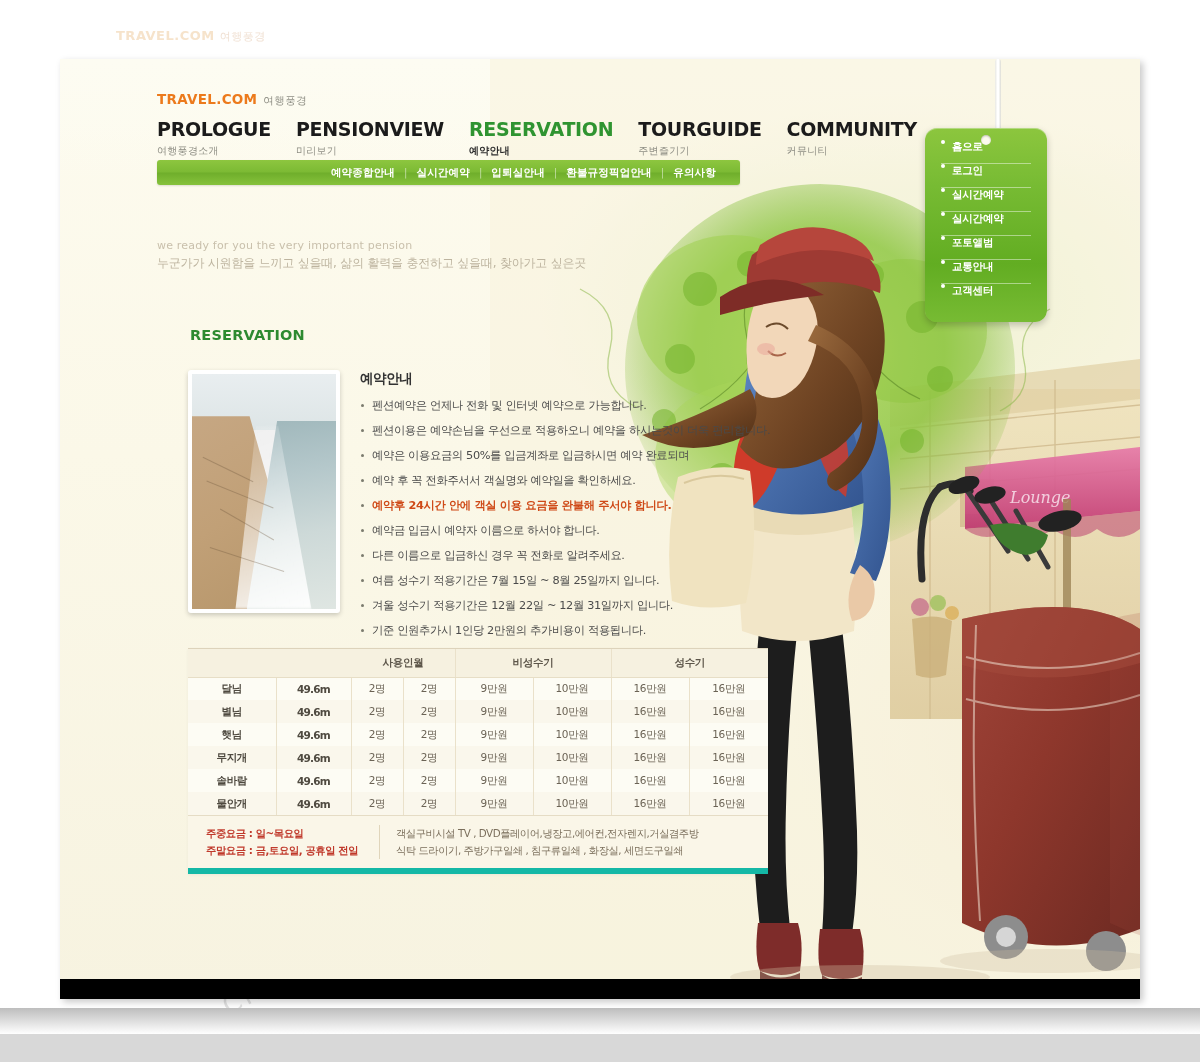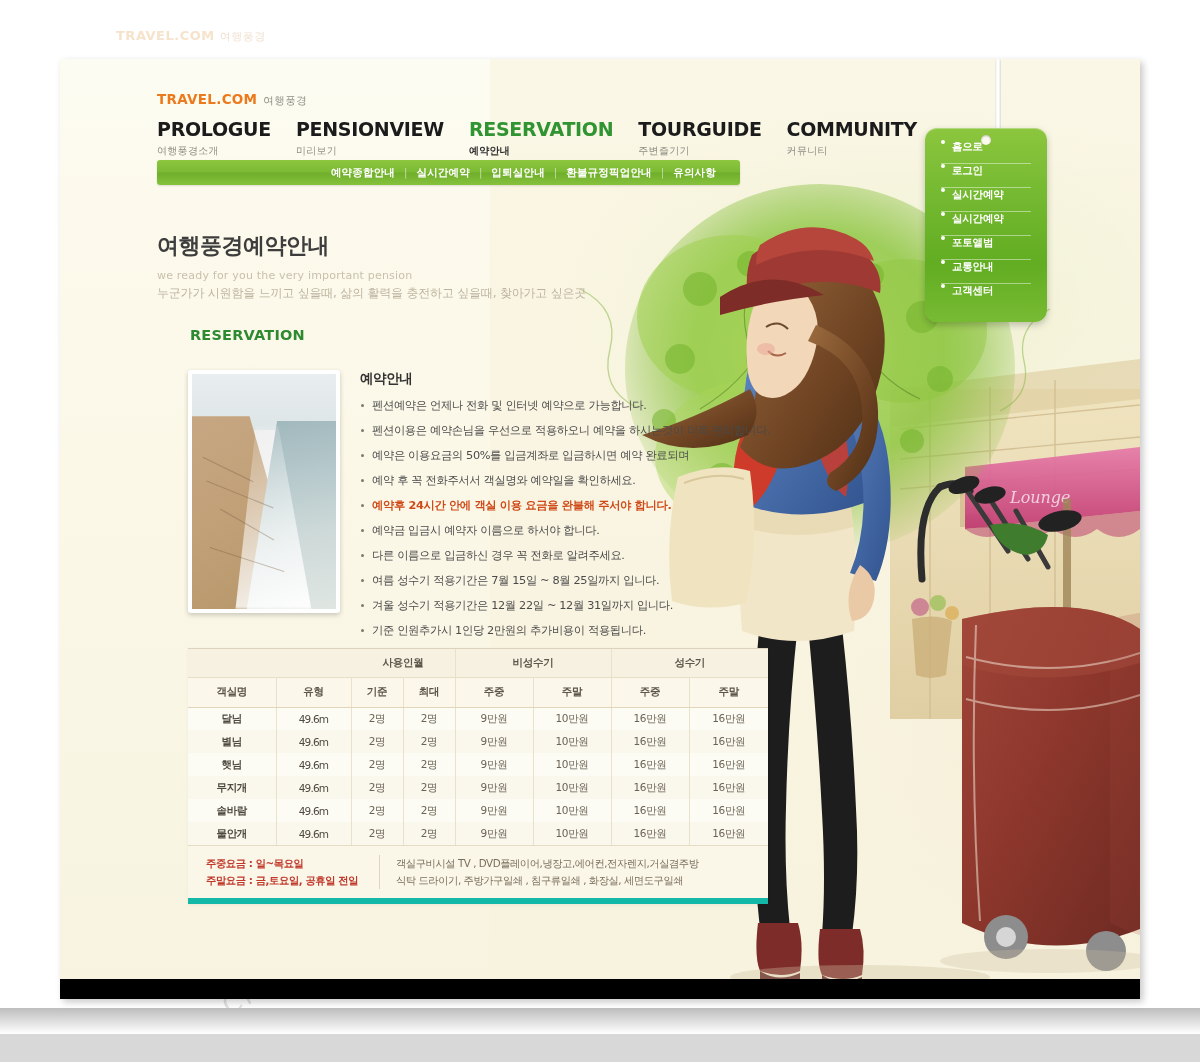--- a/index.html
+++ b/index.html
@@ -246,21 +246,21 @@
     border-bottom: 1px solid #e7dec6;
   }
   table.price tr.hd th {
     height: 30px; color: #5d564a; font-weight: bold;
     background: #fbf7ea;
     border-bottom: 1px solid #e0d5bb;
   }
   table.price td { height: 23px; background: #fdfcf4; }
   table.price tr.row:nth-child(even) td { background: #faf7ec; }
   table.price td.rn { font-weight: bold; color: #4f4a40; }
-  table.price td.ty { font-weight: normal; color: #4f4a40; letter-spacing: -.8px; }
+  table.price td.ty { font-weight: bold; color: #4f4a40; letter-spacing: -.8px; }
   table.price th.blank { background: #f6f1e0; border-right: 1px solid transparent;}
   table.price tr td:last-child, table.price tr th:last-child { border-right: none; }
 
   .tfoot {
     display: flex; align-items: center;
     border-top: 1px solid #e5dcc5;
     background: #faf6e8;
     padding: 9px 0 9px 0;
   }
   .tfoot .left {
@@ -549,21 +549,20 @@
       <a class="si" href="#">실시간예약</a>
       <span class="sep">|</span>
       <a class="si" href="#">입퇴실안내</a>
       <span class="sep">|</span>
       <a class="si" href="#">환불규정픽업안내</a>
       <span class="sep">|</span>
       <a class="si" href="#">유의사항</a>
     </div>
 
     <div class="titleblock">
-      <div class="t-ko">여행풍경예약안내</div>
       <div class="t-en">we ready for you the very important pension</div>
       <div class="t-sub">누군가가 시원함을 느끼고 싶을때, 삶의 활력을 충전하고 싶을때, 찾아가고 싶은곳</div>
     </div>
 
     <div class="sectitle">RESERVATION</div>
 
     <div class="photo">
       <div class="sky"></div>
       <div class="sand"></div>
       <div class="sea"></div>
@@ -600,30 +599,20 @@
           <col style="width:78px">
             <col style="width:79px">
         </colgroup>
         <thead>
           <tr class="grp">
             <th class="blank" colspan="2"></th>
             <th colspan="2">사용인월</th>
             <th colspan="2">비성수기</th>
             <th colspan="2">성수기</th>
           </tr>
-          <tr class="hd">
-            <th>객실명</th>
-            <th>유형</th>
-            <th>기준</th>
-            <th>최대</th>
-            <th>주중</th>
-            <th>주말</th>
-            <th>주중</th>
-            <th>주말</th>
-          </tr>
         </thead>
         <tbody>
           <tr class="row">
             <td class="rn">달님</td>
             <td class="ty">49.6m</td>
             <td>2명</td>
             <td>2명</td>
             <td>9만원</td>
             <td>10만원</td>
             <td>16만원</td>

